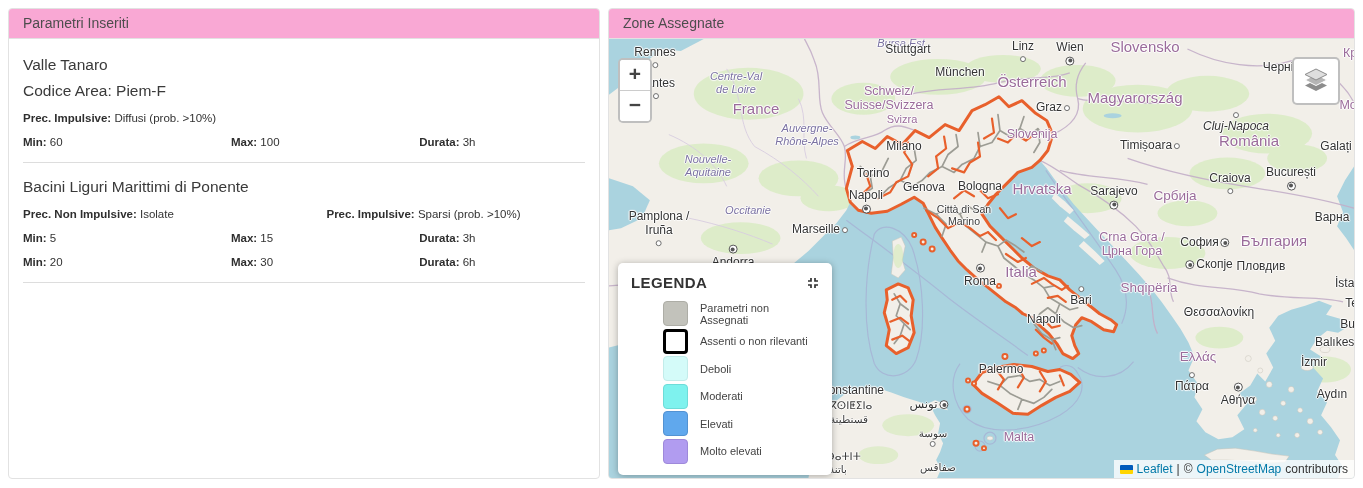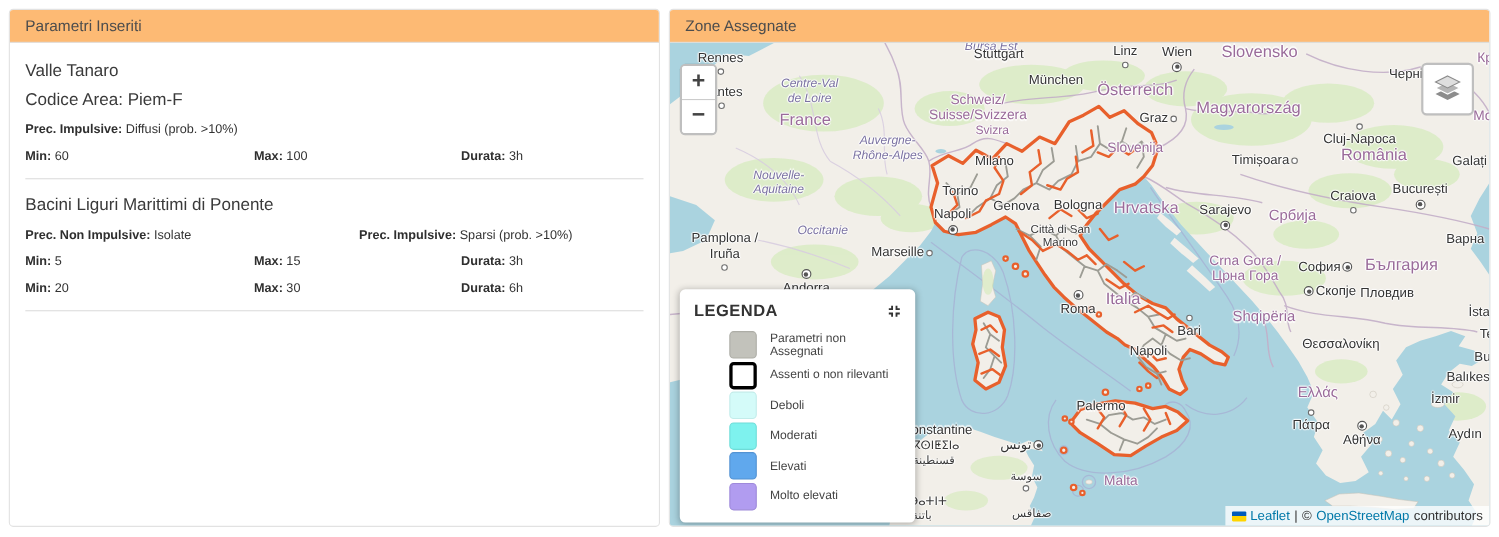--- a/index.html
+++ b/index.html
@@ -1,19 +1,19 @@
 <!DOCTYPE html>
 <html><head>
 <meta charset="utf-8">
 <style>
   html,body{margin:0;padding:0;background:#fff;}
   body{width:1363px;height:488px;font-family:"Liberation Sans",sans-serif;overflow:hidden;}
   .app{display:flex;gap:8px;padding:8px;box-sizing:border-box;width:1363px;height:488px;}
   .card{background:#fff;border:1px solid #e2e2e2;border-radius:4px;box-sizing:border-box;overflow:hidden;display:flex;flex-direction:column;}
-  .card-header{background:#fdba74;border-bottom:1px solid #e2e2e2;padding:6px 14px;font-size:14px;color:#4d4d4d;height:30px;box-sizing:border-box;flex:0 0 auto;}
+  .card-header{background:#f9a8d4;border-bottom:1px solid #e2e2e2;padding:6px 14px;font-size:14px;color:#4d4d4d;height:30px;box-sizing:border-box;flex:0 0 auto;}
   .card-left{width:592px;height:471px;}
   .card-right{width:747px;height:471px;}
 
   
   .areas{padding:2px 14px;font-size:11.5px;color:#333;}
   .area-name{font-size:15.5px;color:#3a3a3a;margin-top:15px;}
   .area-code{font-size:15.5px;color:#3a3a3a;margin-top:8px;}
   .prec-row{display:flex;margin-top:12px;}
   .prec-c1{width:54%;}
   .prec-c2{width:46%;}
@@ -256,21 +256,21 @@
             <i class="mk mk-dot"></i>
           </div>
           <div class="map-lbl lbl-city mp-below" style="left: 47px; top: 49px;">
             <span class="txt">Nantes</span>
             <i class="mk mk-dot"></i>
           </div>
           <div class="map-lbl lbl-region" style="left: 127px; top: 44px;">
             <span class="txt">Centre-Val
 de Loire</span>
           </div>
-          <div class="map-lbl lbl-country-lg" style="left: 123px; top: 70px; justify-content: center;">
+          <div class="map-lbl lbl-country-lg" style="left: 147px; top: 70px; justify-content: center;">
             <span class="txt">France</span>
           </div>
           <div class="map-lbl lbl-region" style="left: 292px; top: 4px;">
             <span class="txt">Bursa Est</span>
           </div>
           <div class="map-lbl lbl-city" style="left: 299px; top: 11px;">
             <span class="txt">Stuttgart</span>
           </div>
           <div class="map-lbl lbl-city" style="left: 351px; top: 34px;">
             <span class="txt">München</span>
@@ -308,21 +308,21 @@
           </div>
           <div class="map-lbl lbl-city" style="left: 677px; top: 29px;">
             <span class="txt">Чернівці</span>
           </div>
           <div class="map-lbl lbl-country-sm" style="left: 741px; top: 14px;">
             <span class="txt">Кр</span>
           </div>
           <div class="map-lbl lbl-country-sm" style="left: 754px; top: 66px;">
             <span class="txt">Moldova</span>
           </div>
-          <div class="map-lbl lbl-city mp-above" style="left: 627px; top: 84px;">
+          <div class="map-lbl lbl-city mp-above" style="left: 627px; top: 84px; font-style: italic;">
             <span class="txt">Cluj-Napoca</span>
             <i class="mk mk-dot"></i>
           </div>
           <div class="map-lbl lbl-country-lg" style="left: 640px; top: 102px;">
             <span class="txt">România</span>
           </div>
           <div class="map-lbl lbl-city mp-right" style="left: 541px; top: 107px;">
             <span class="txt">Timișoara</span>
             <i class="mk mk-dot"></i>
           </div>

